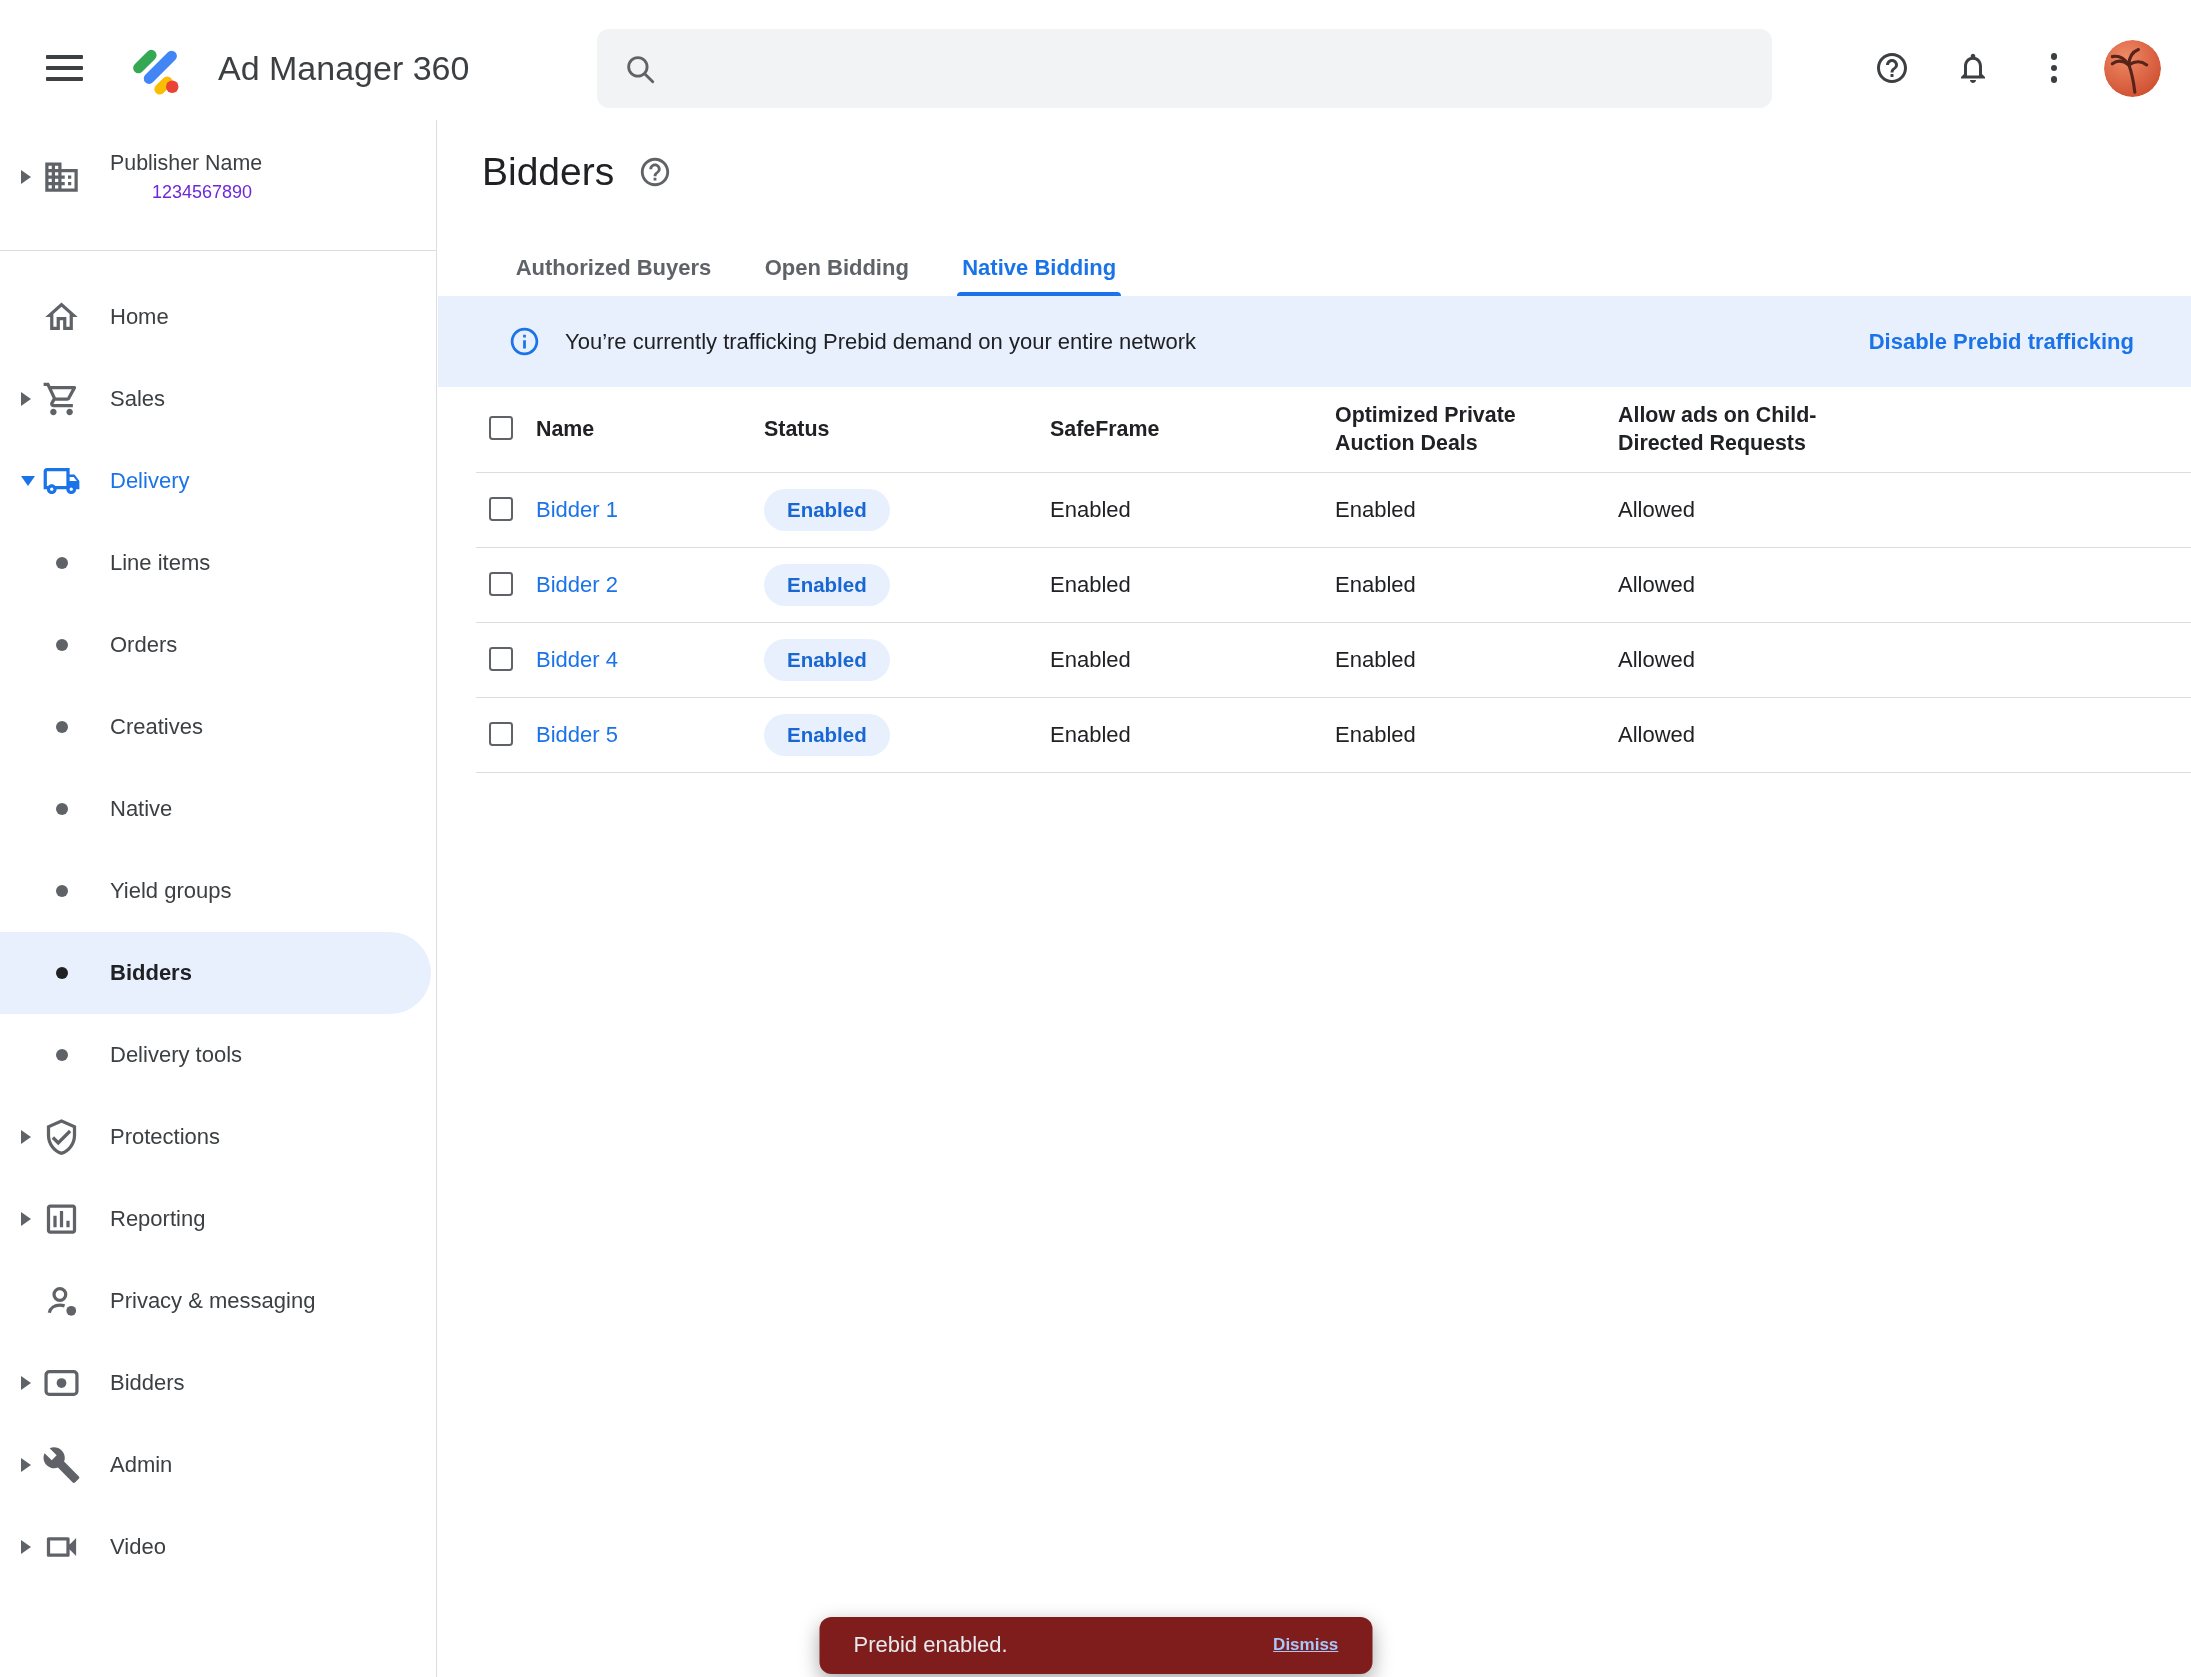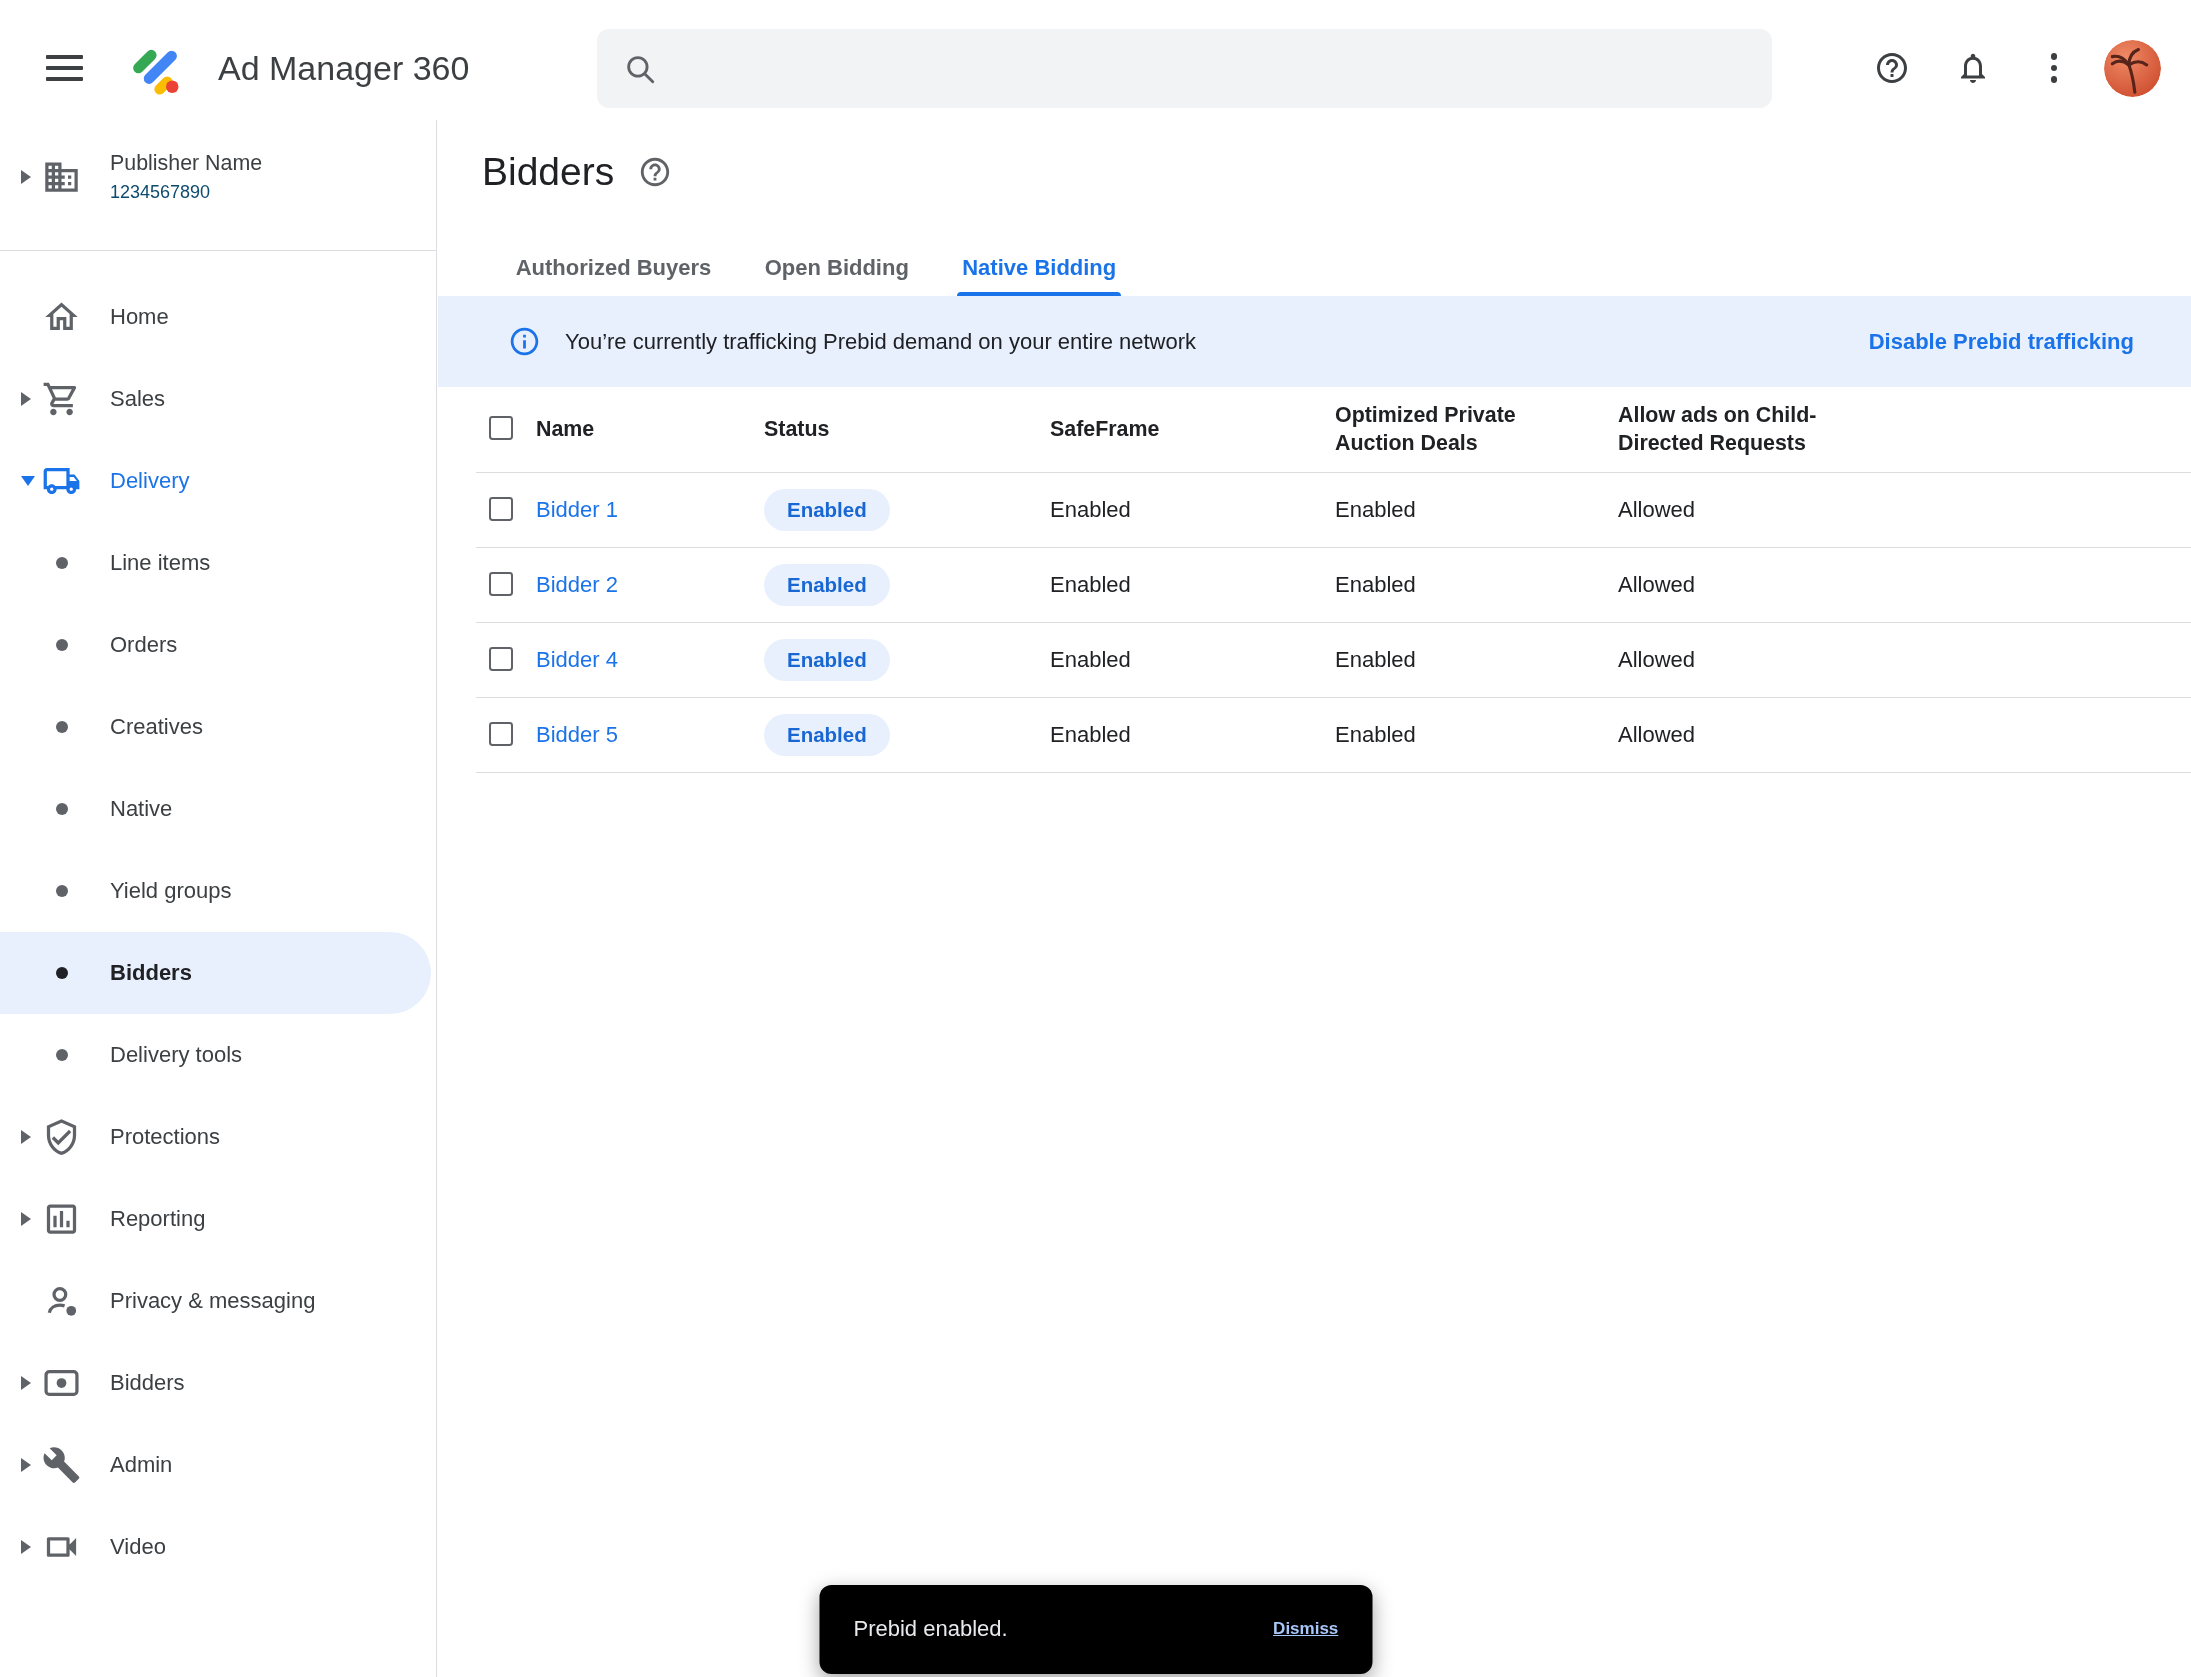--- a/index.html
+++ b/index.html
@@ -22,21 +22,21 @@
   .dots i { width:6.8px; height:6.8px; background:#3c4043; border-radius:50%; }
   .avatar { width:57px; height:57px; border-radius:50%; overflow:hidden; cursor:pointer; flex:none; }
   
   .sidebar { position:absolute; top:104px; left:0; width:437px; height:1573px; border-right:0.9px solid #dadce0; background:#fff; }
   .publisher { height:147px; border-bottom:0.9px solid #dadce0; position:relative; display:flex; flex-direction:column; justify-content:center; padding-left:110px; cursor:pointer; }
   .caret { position:absolute; left:21.4px; top:50%; transform:translateY(-50%); width:0; height:0; }
   .caret.right { border-top:7.7px solid transparent; border-bottom:7.7px solid transparent; border-left:10.3px solid #5f6368; }
   .caret.down { border-left:7.7px solid transparent; border-right:7.7px solid transparent; border-top:10.3px solid #1a73e8; }
   .nav-ic { position:absolute; left:42px; top:50%; transform:translateY(-50%); width:39px; height:39px; display:flex; color:#5f6368; }
   .pub-name { font-size:21.4px; color:#3c4043; }
-  .pub-id { font-size:18px; color:#0c4a6e; margin-top:6px; }
+  .pub-id { font-size:18px; color:#6d28d9; margin-top:6px;margin-left:42px; }
   .nav { padding-top:25px; }
   .nav-item { position:relative; height:82px; display:flex; align-items:center; padding-left:110px; font-size:22px; color:#3c4043; cursor:pointer; }
   .nav-item.active-parent { color:#1a73e8; }
   .nav-item.active-parent .nav-ic { color:#1a73e8; }
   .bullet { position:absolute; left:56px; top:50%; transform:translateY(-50%); width:12px; height:12px; border-radius:50%; background:#5f6368; }
   .nav-item.selected { background:#e8f0fe; width:431px; border-radius:0 41px 41px 0; color:#202124; font-weight:700; }
   .nav-item.selected .bullet { background:#202124; }
   
   .main { position:absolute; top:104px; left:438px; width:1753px; height:1573px; background:#fff; }
   .page-header { display:flex; align-items:center; gap:24px; padding:46px 0 0 44px; }
@@ -56,21 +56,21 @@
   .thead { height:86px; }
   .trow { height:75px; }
   .th { font-size:21.4px; font-weight:700; line-height:1.3; color:#202124; }
   .th.wrap-opad { max-width:223px; }
   .th.wrap-child { max-width:283px; }
   .td { font-size:22px; color:#202124; }
   .link { color:#1a73e8; text-decoration:none; cursor:pointer; font-size:22px; }
   .pill { display:inline-flex; align-items:center; height:42px; padding:0 23px; background:#e8f0fe; color:#1967d2; border-radius:21.4px; font-size:20.5px; font-weight:700; }
   .checkbox { display:inline-block; width:24px; height:24px; border:2.6px solid #5f6368; border-radius:3.4px; background:#fff; cursor:pointer; }
   
-  .toast { position:absolute; left:50%; transform:translateX(-50%); bottom:4.3px; width:553px; height:89px; background:#000000; border-radius:12px; display:flex; align-items:center; padding:0 13.7px 0 34px; box-shadow:0 6.8px 20.5px rgba(0,0,0,.35); z-index:20; }
+  .toast { position:absolute; left:50%; transform:translateX(-50%); bottom:4.3px; width:553px; height:57px; background:#7f1d1d; border-radius:12px; display:flex; align-items:center; padding:0 13.7px 0 34px; box-shadow:0 6.8px 20.5px rgba(0,0,0,.35); z-index:20; }
   .toast-msg { color:#e8eaed; font-size:22px; }
   .toast-action { margin-left:auto; background:transparent; border:none; color:#a8c7fa; font-size:17px; font-weight:700; padding:13.7px 20.5px; border-radius:6.8px; cursor:pointer; font-family:inherit;text-decoration:underline; }
 </style>
 </head>
 <body>
 
 <header class="topbar">
   <button class="hamburger">
     <span class="bar"></span>
       <span class="bar"></span>

